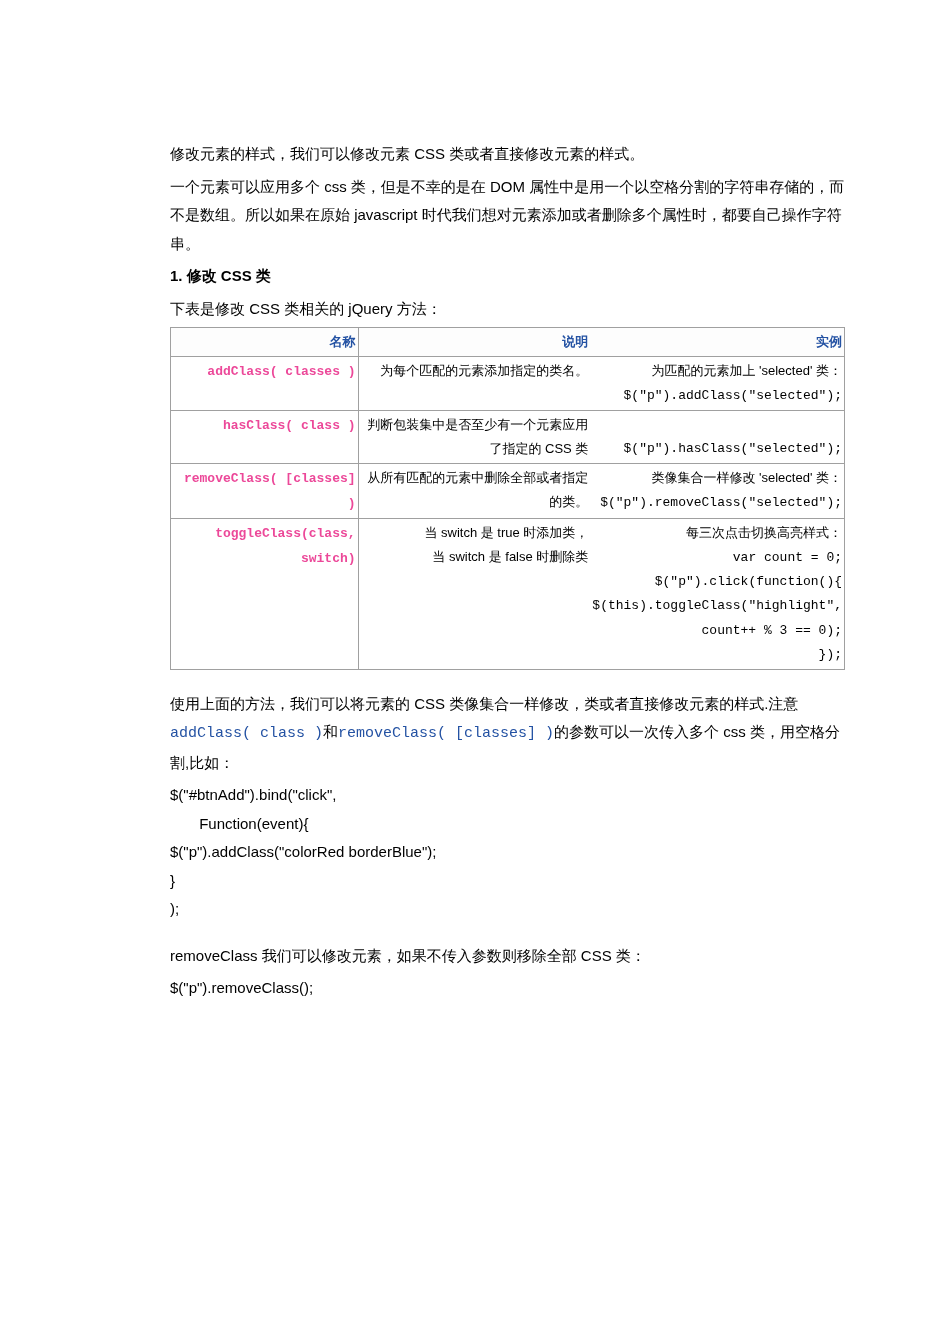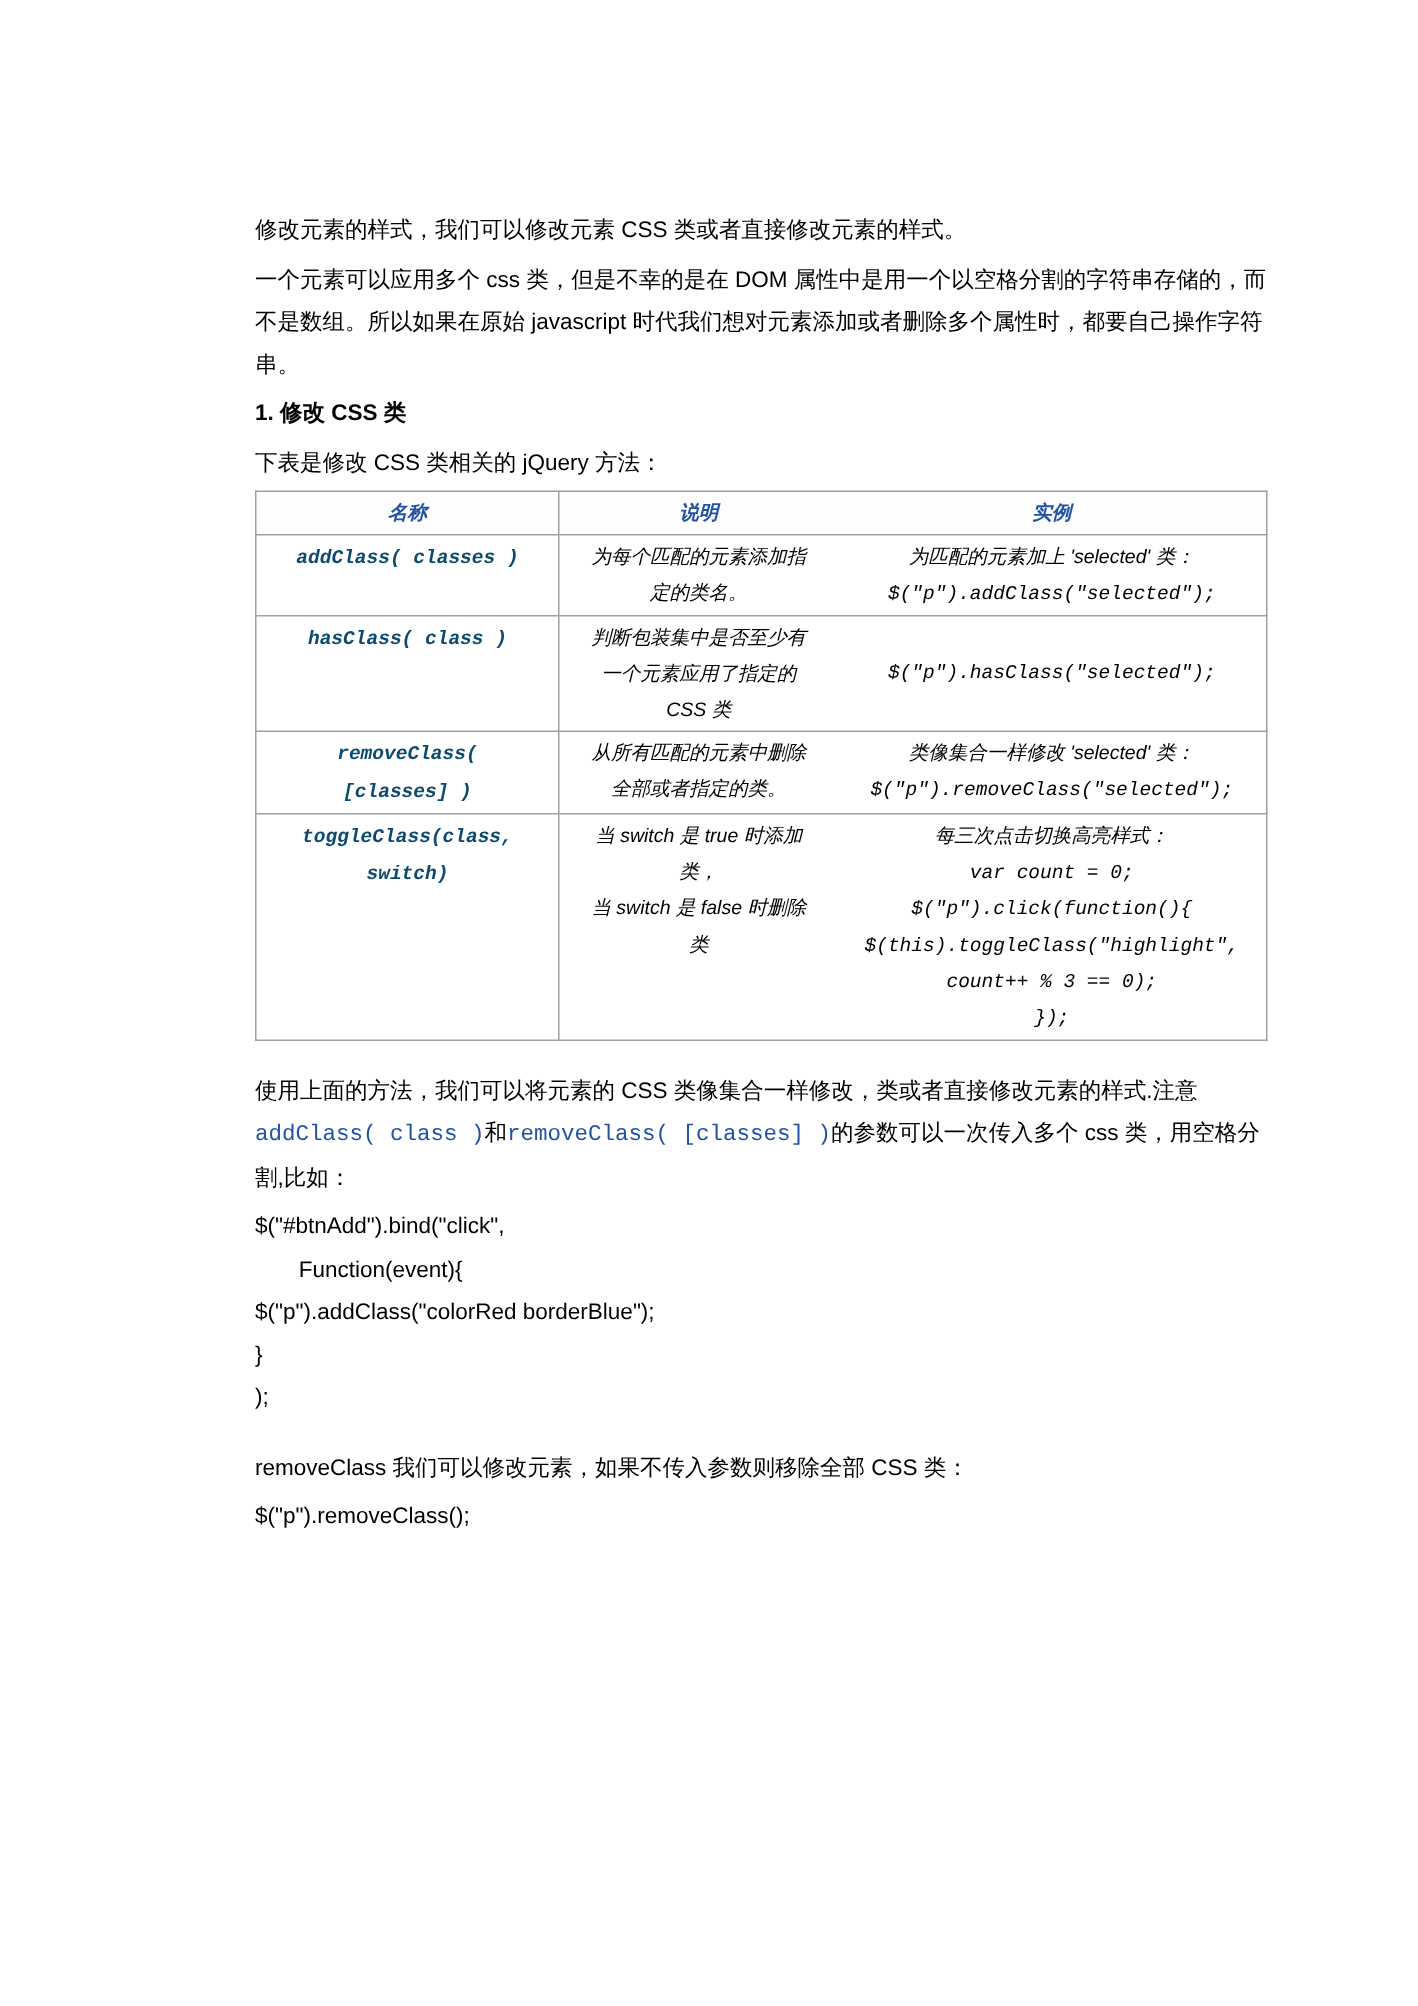--- a/index.html
+++ b/index.html
@@ -21,35 +21,34 @@
       margin: 4px 0 4px 0;
     }
     table.api {
       border-collapse: collapse;
       width: 100%;
       margin: 4px 0 20px 0;
       font-size: 13px;
     }
     table.api th, table.api td {
       border: 1px solid #a0a0a0;
-      padding: 2px 18px;
-      text-align: center;
+      padding: 2px 2px;
+      text-align: right;
       vertical-align: top;
       line-height: 1.85;
-      font-style: italic;
     }
     table.api td.desc, table.api th.desc { border-right: none; }
     table.api td.ex, table.api th.ex { border-left: none; margin-top: 15px; }
     table.api th {
       color: #2452a3;
       font-weight: bold;
       background: #fdfdfd;
     }
     .method-link {
-      color: #0c4a6e;
+      color: #ec4899;
       font-family: "Courier New", monospace;
       font-weight: bold;
     }
     .method-inline {
       color: #2452a3;
       font-family: "Courier New", monospace;
       font-weight: normal;
     }
     .ex-cell {
       font-family: "Courier New", monospace;

